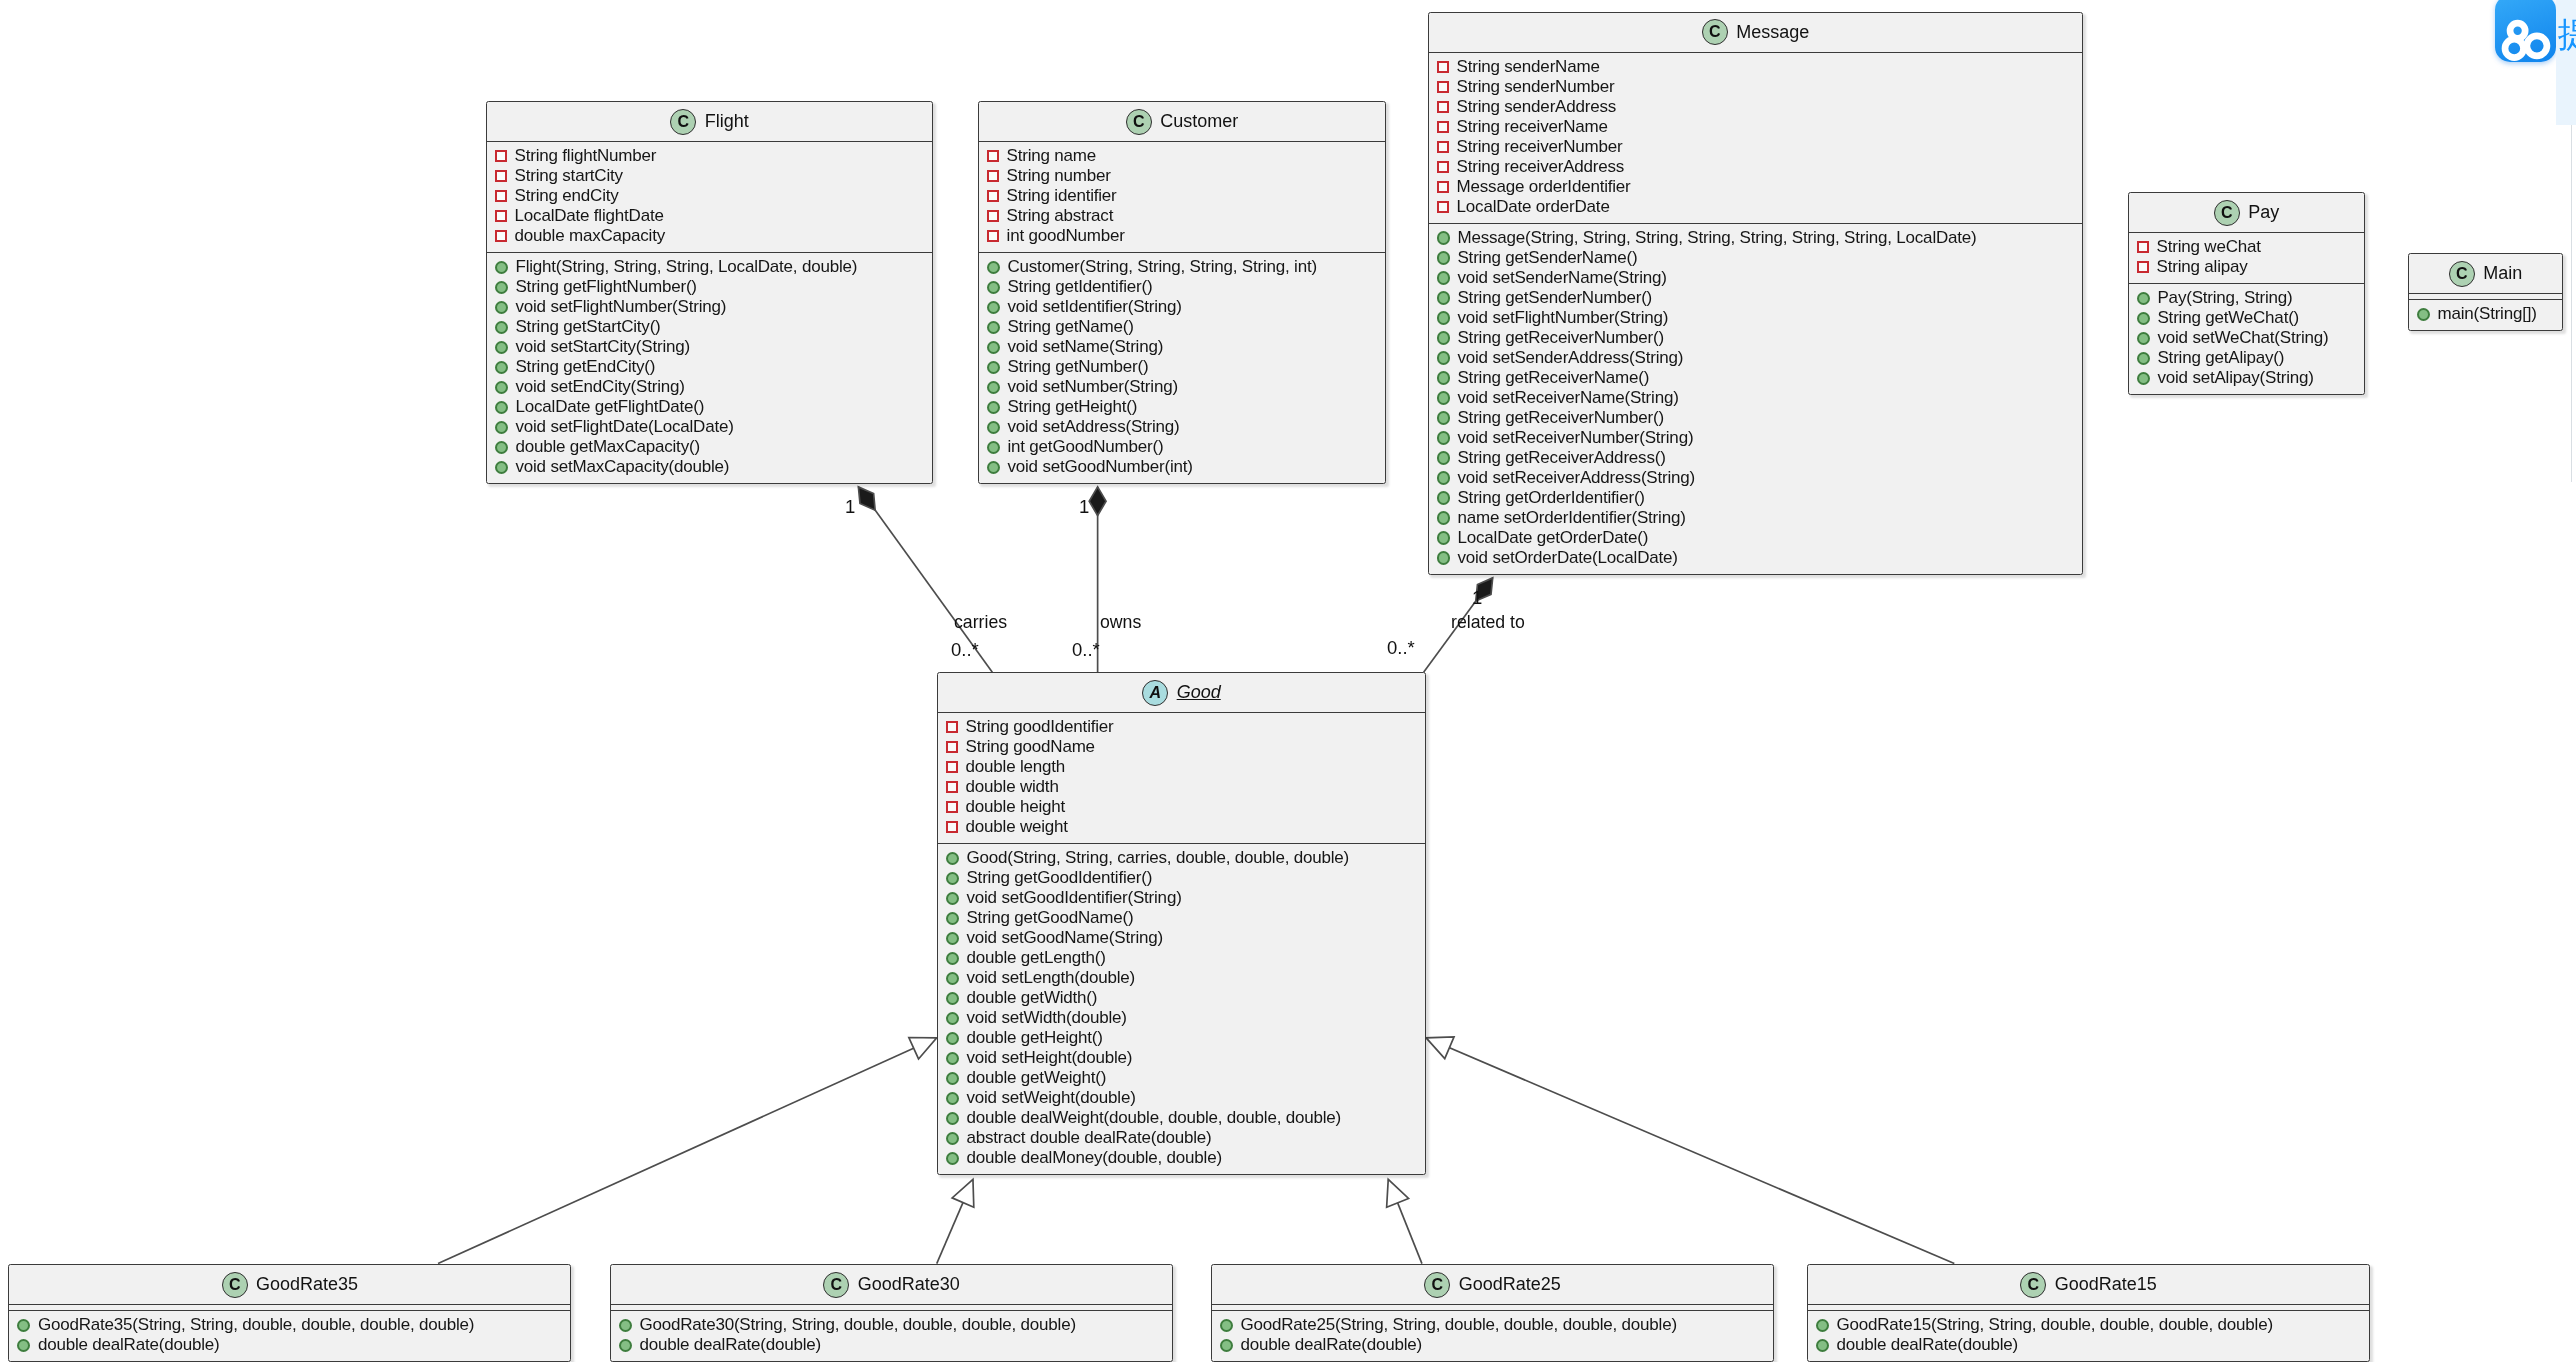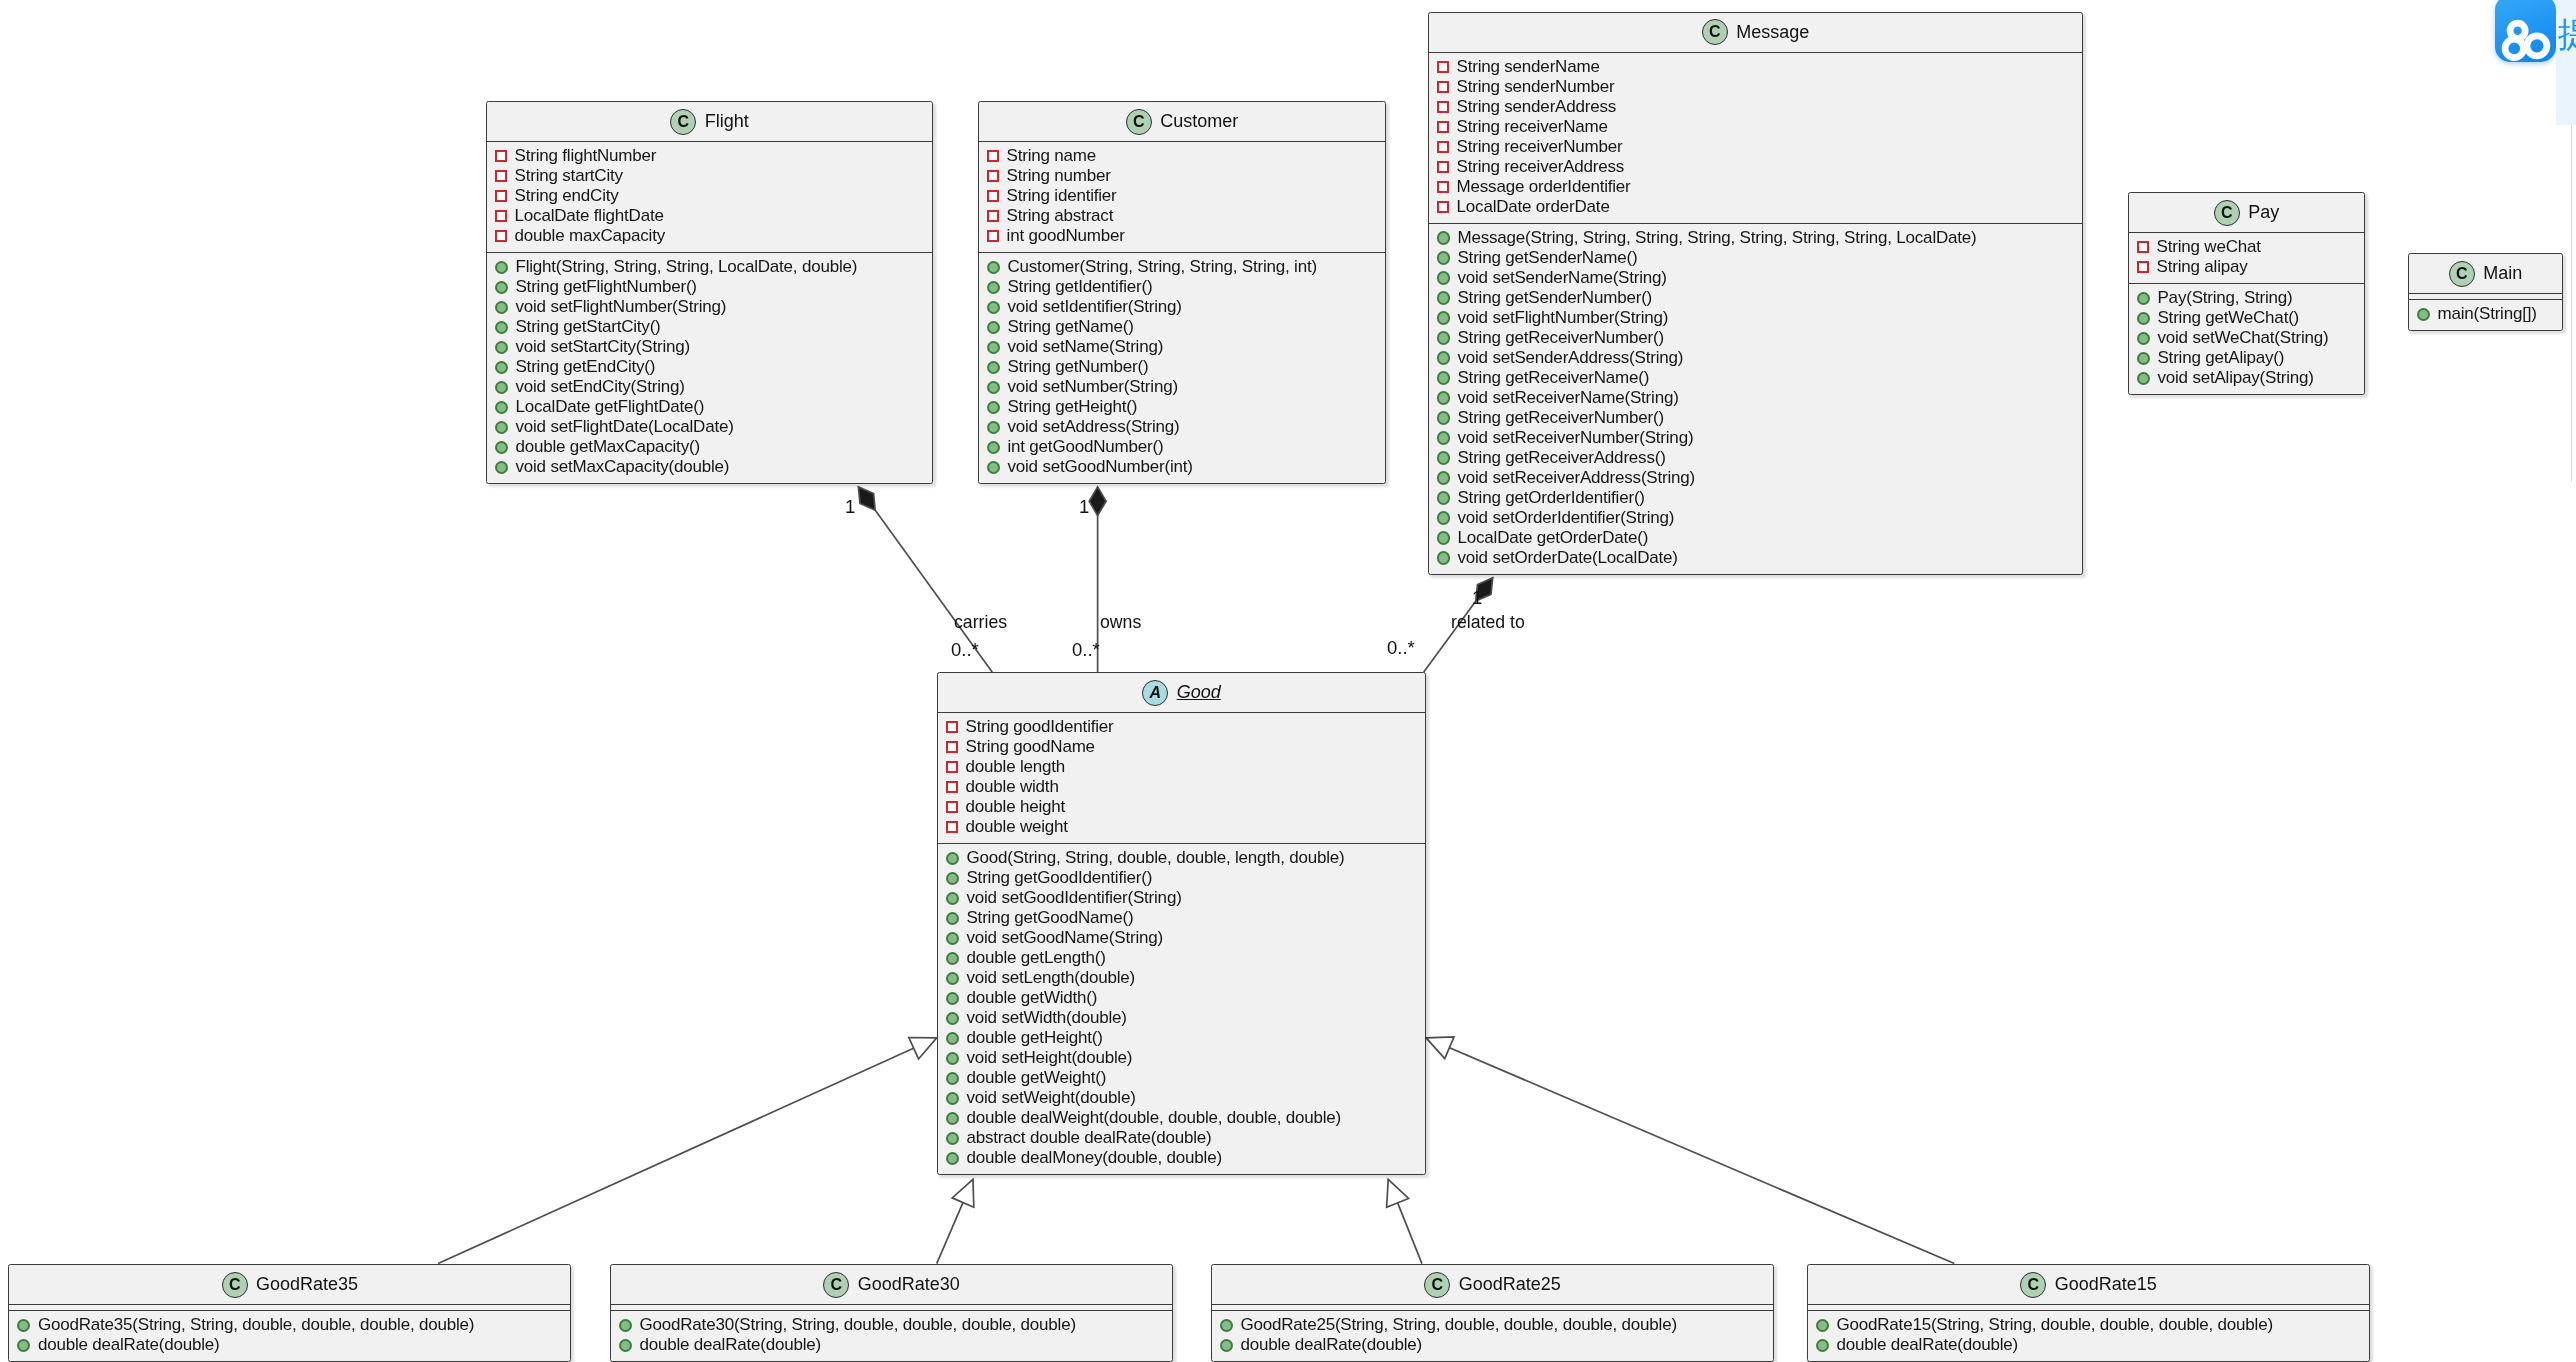--- a/index.html
+++ b/index.html
@@ -315,21 +315,21 @@
           <div class="mrow">
             <span class="micon"></span>
             <span class="mtext">void setReceiverAddress(String)</span>
           </div>
           <div class="mrow">
             <span class="micon"></span>
             <span class="mtext">String getOrderIdentifier()</span>
           </div>
           <div class="mrow">
             <span class="micon"></span>
-            <span class="mtext">void setOrderIdentifier(String)</span>
+            <span class="mtext">name setOrderIdentifier(String)</span>
           </div>
           <div class="mrow">
             <span class="micon"></span>
             <span class="mtext">LocalDate getOrderDate()</span>
           </div>
           <div class="mrow">
             <span class="micon"></span>
             <span class="mtext">void setOrderDate(LocalDate)</span>
           </div>
         </div>
@@ -412,21 +412,21 @@
             <span class="mtext">double height</span>
           </div>
           <div class="mrow">
             <span class="ficon"></span>
             <span class="mtext">double weight</span>
           </div>
         </div>
         <div class="sec methods">
           <div class="mrow">
             <span class="micon"></span>
-            <span class="mtext">Good(String, String, double, double, length, double)</span>
+            <span class="mtext">Good(String, String, carries, double, double, double)</span>
           </div>
           <div class="mrow">
             <span class="micon"></span>
             <span class="mtext">String getGoodIdentifier()</span>
           </div>
           <div class="mrow">
             <span class="micon"></span>
             <span class="mtext">void setGoodIdentifier(String)</span>
           </div>
           <div class="mrow">

